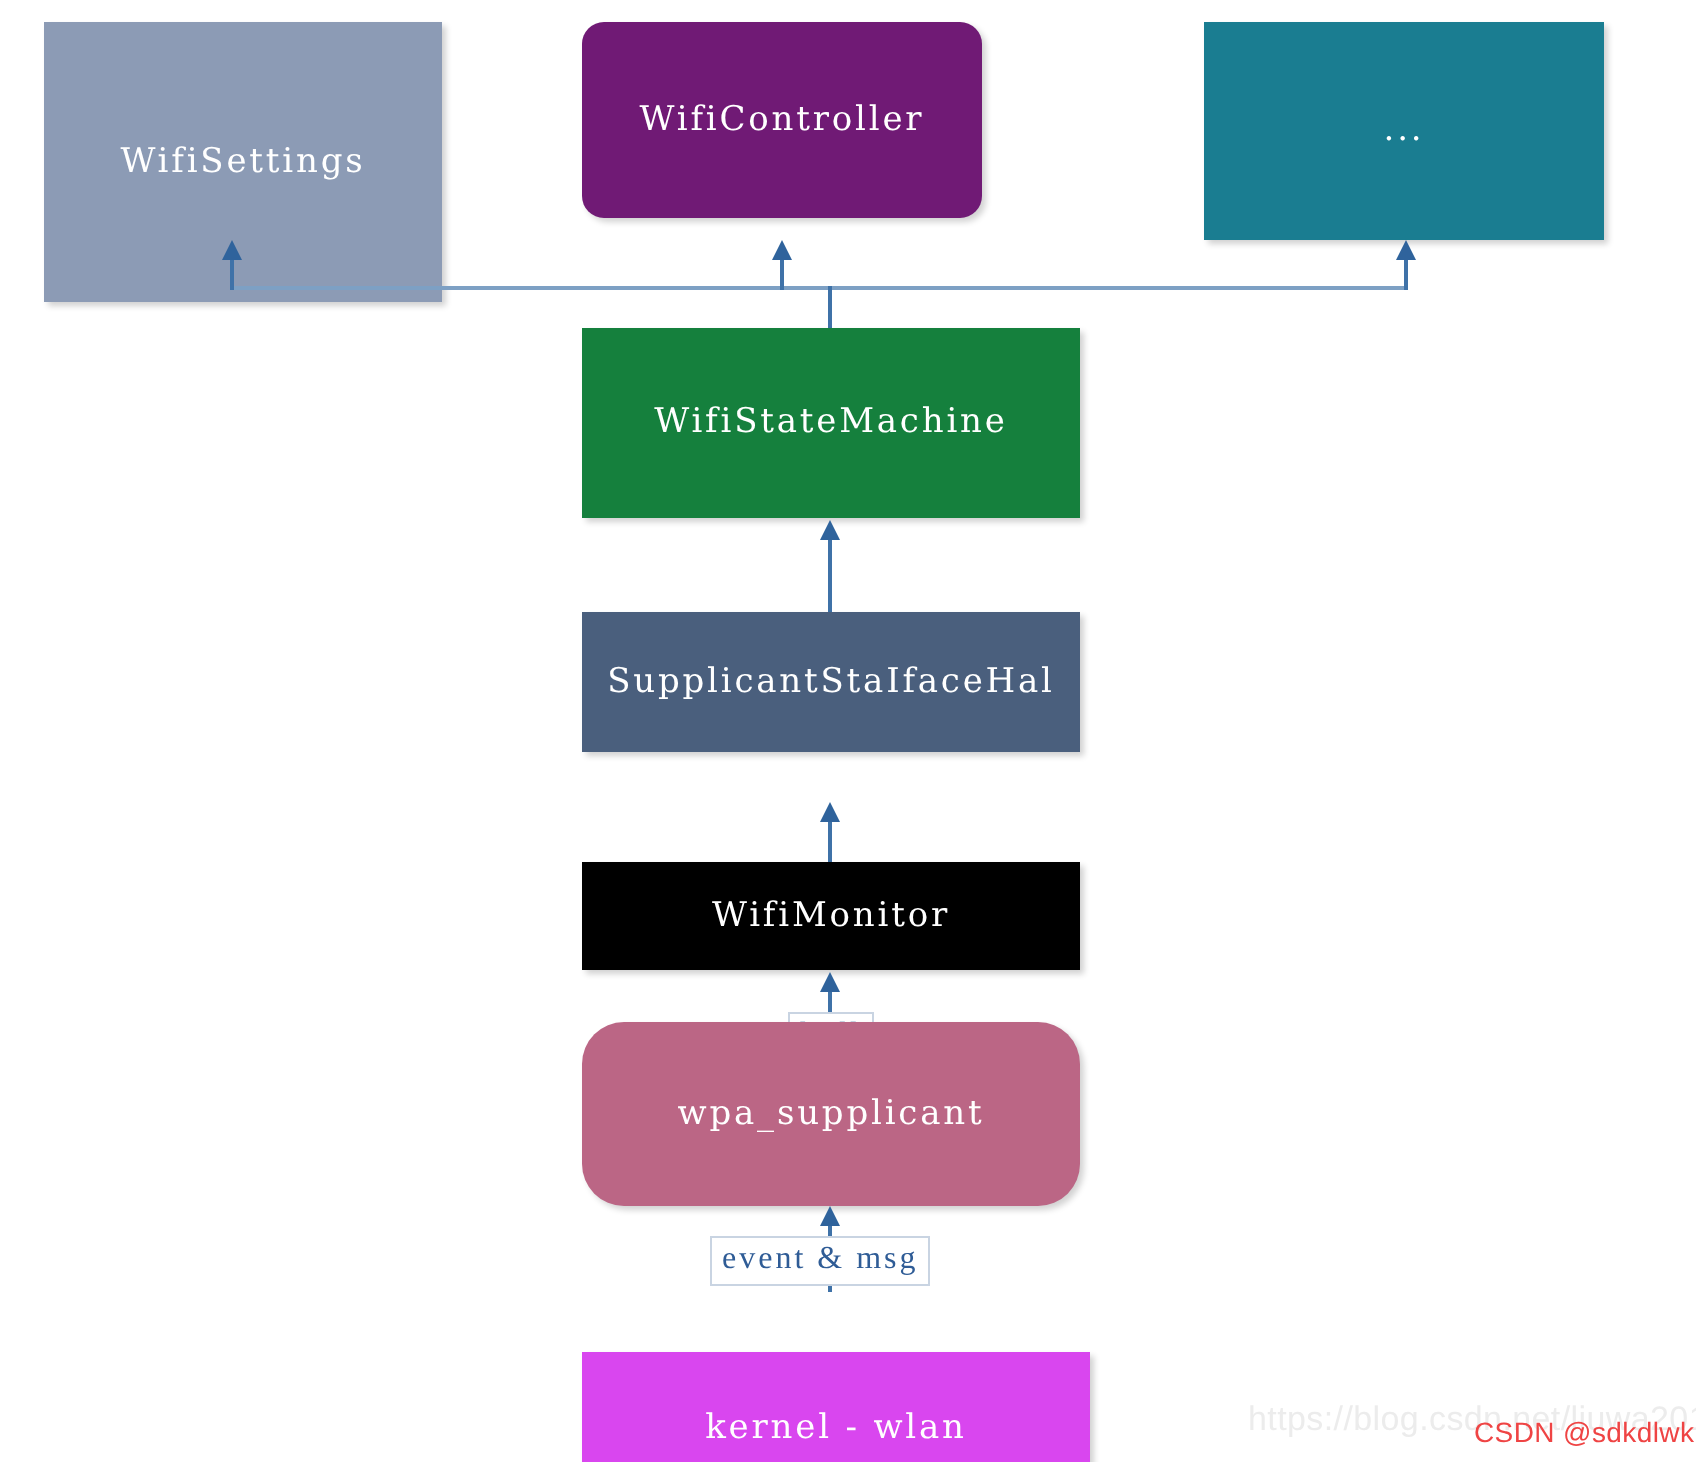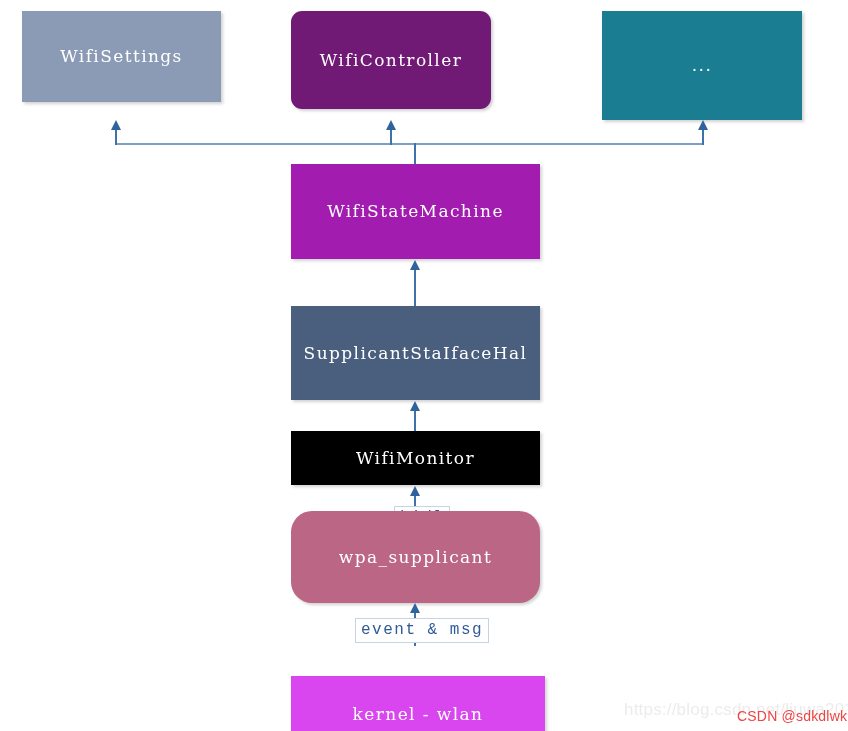--- a/index.html
+++ b/index.html
@@ -50,21 +50,21 @@
     width: 0;
     height: 0;
     border-left: 5px solid transparent;
     border-right: 5px solid transparent;
     border-bottom: 10px solid #2f639c;
   }
   .edge-label {
     position: absolute;
     background: #ffffff;
     color: #2f5c96;
-    font-family: Liberation Mono, monospace;
+    font-family: Liberation Serif, serif;
     font-size: 16px;
     letter-spacing: 1.5px;
     border: 1px solid #c9d4e2;
     padding: 1px 5px 2px 5px;
     white-space: nowrap;
     line-height: 1.25;
     user-select: none;
     text-align: right;
   }
   .watermark {
@@ -82,21 +82,21 @@
     color: #ef4444;
     font-size: 14px;
     letter-spacing: 0.2px;
   }
 </style>
 </head>
 <body>
 
 <div id="canvas">
 
-  <div class="node" style="left:22px; top:11px; width:199px; height:91px; background:#8c9bb5;">
+  <div class="node" style="left:22px; top:11px; width:199px; height:140px; background:#8c9bb5;">
     <span class="node-label">WifiSettings</span>
   </div>
 
   <div class="node" style="left:291px; top:11px; width:200px; height:98px; background:#701a75;border-radius:11px;">
     <span class="node-label">WifiController</span>
   </div>
 
   <div class="node" style="left:602px; top:11px; width:200px; height:109px; background:#1a7d91;">
     <span class="node-label">...</span>
   </div>
@@ -107,28 +107,28 @@
   <div class="arrowhead" style="left:111px; top:120px;"></div>
 
   <div class="edge-v" style="left:390px; top:129px; height:16px;"></div>
   <div class="arrowhead" style="left:386px; top:120px;"></div>
 
   <div class="edge-v" style="left:702px; top:129px; height:16px;"></div>
   <div class="arrowhead" style="left:698px; top:120px;"></div>
 
   <div class="edge-v" style="left:414px; top:143px; height:22px;"></div>
 
-  <div class="node" style="left:291px; top:164px; width:249px; height:95px; background:#a21caf;justify-content:center;">
+  <div class="node" style="left:291px; top:164px; width:249px; height:95px; background:#15803d;justify-content:center;">
     <span class="node-label">WifiStateMachine</span>
   </div>
 
   <div class="edge-v" style="left:414px; top:270px; height:36px;"></div>
   <div class="arrowhead" style="left:410px; top:260px;"></div>
 
-  <div class="node" style="left:291px; top:306px; width:249px; height:94px; background:#4a5f7d;">
+  <div class="node" style="left:291px; top:306px; width:249px; height:70px; background:#4a5f7d;">
     <span class="node-label">SupplicantStaIfaceHal</span>
   </div>
 
   <div class="edge-v" style="left:414px; top:411px; height:20px;"></div>
   <div class="arrowhead" style="left:410px; top:401px;"></div>
 
   <div class="node" style="left:291px; top:431px; width:249px; height:54px; background:#000000;">
     <span class="node-label">WifiMonitor</span>
   </div>
 

